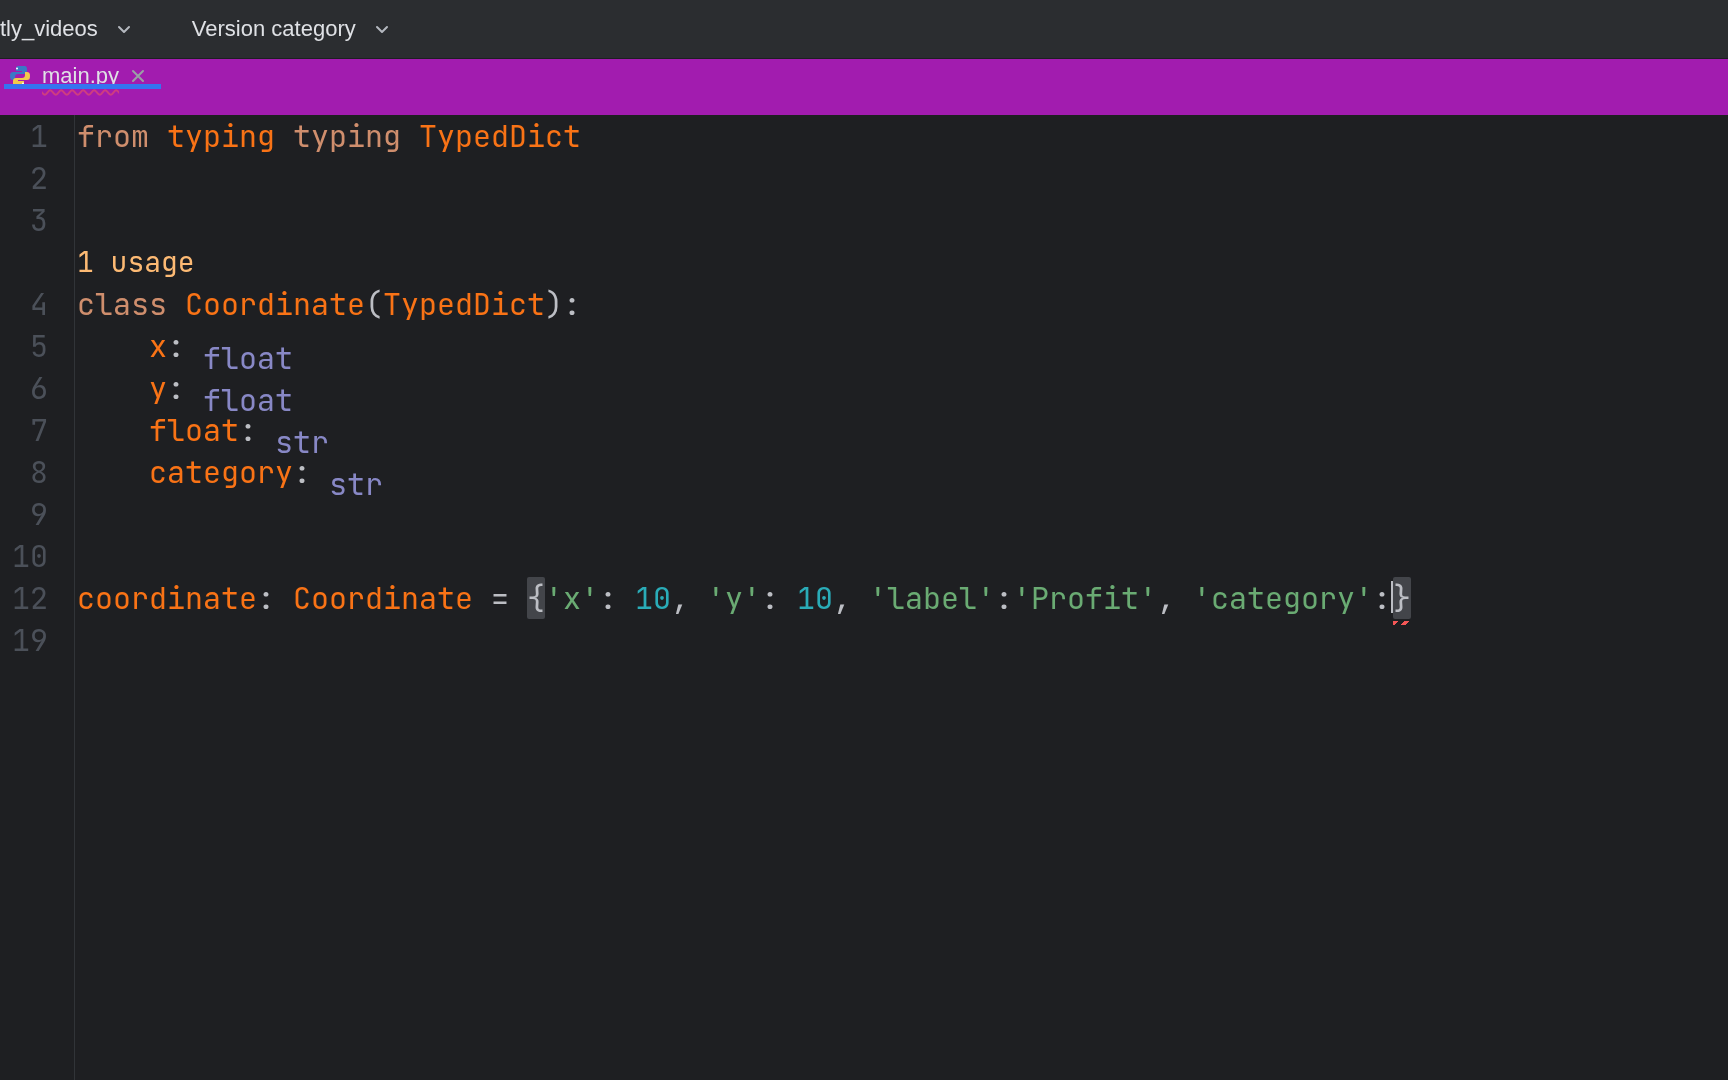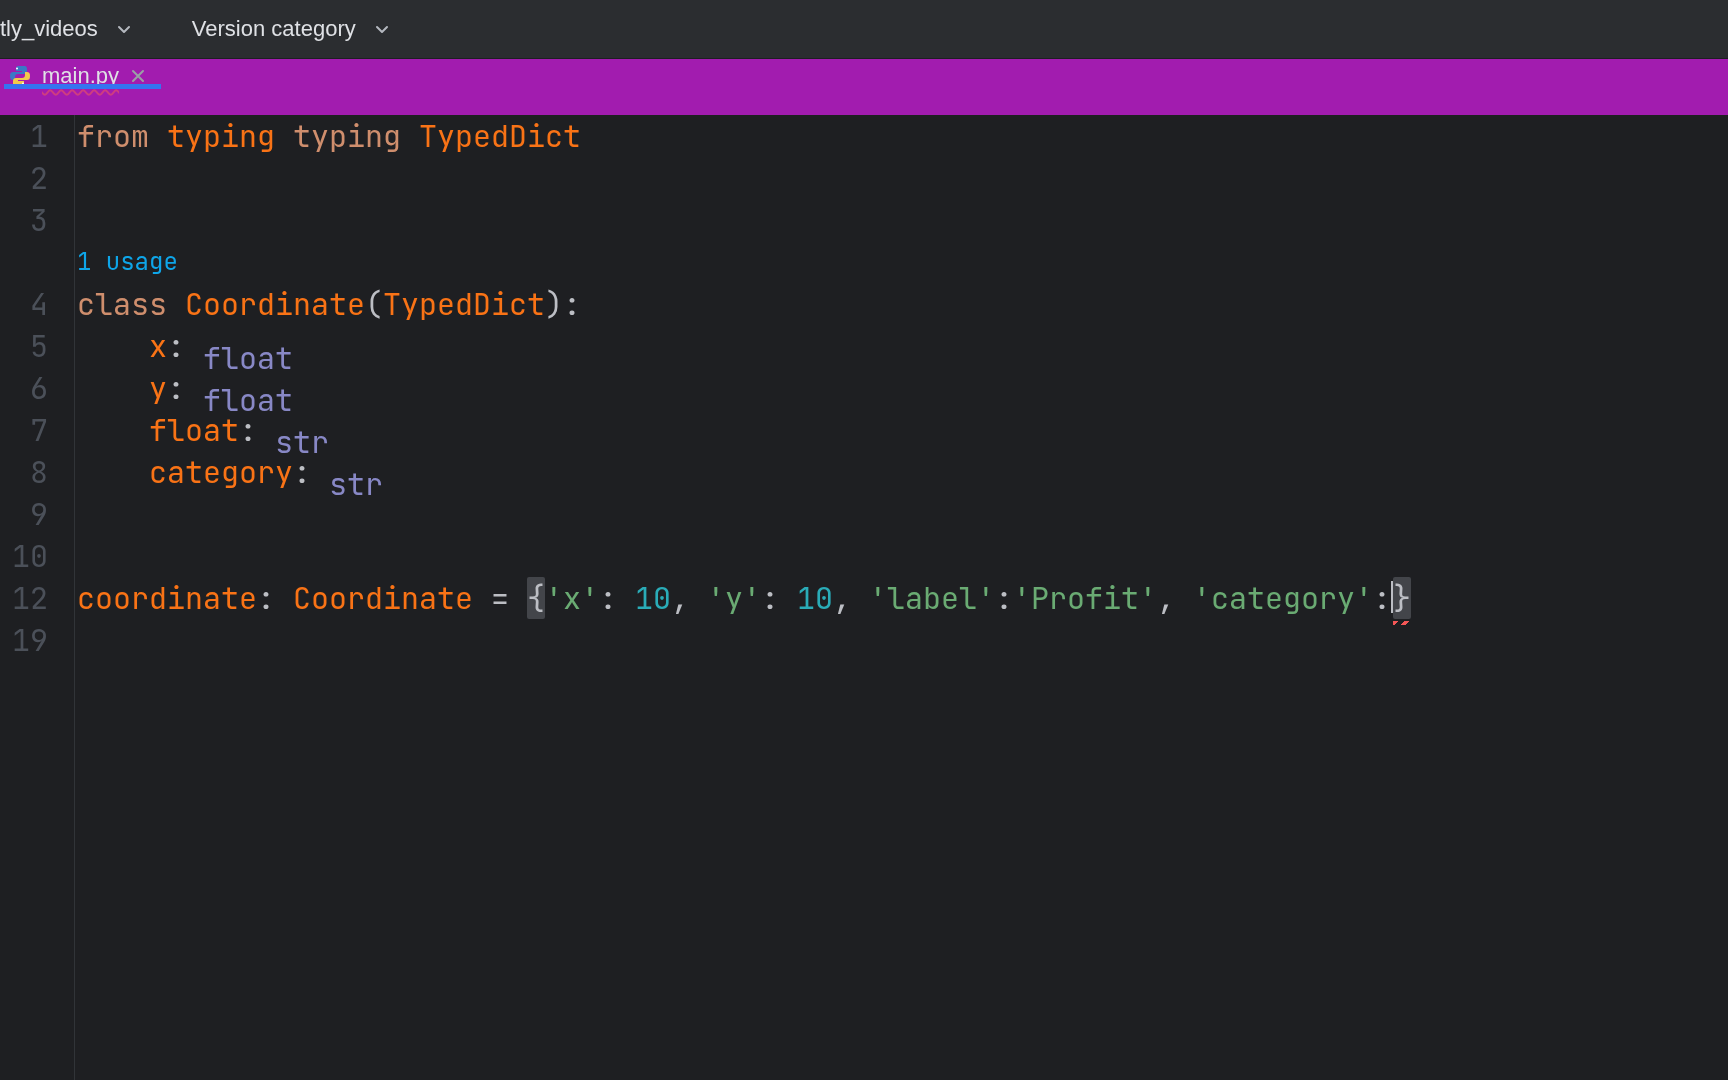--- a/index.html
+++ b/index.html
@@ -113,21 +113,21 @@
     z-index: -1;
   }
 
   
   .kw { color: #cf8e6d; }       
   .id { color: #f97316; }
   .builtin { color: #8888c6; margin-top: 24px; }
   .num { color: #2aacb8; }
   .str { color: #6aab73; }
   .punct { color: #bcbec4; }
-  .dim { color: #0ea5e9; font-size: 24px; }
+  .dim { color: #fdba74; font-size: 28px; }
 
   .brace-match {
     background: #43454a;
     border-radius: 2px;
   }
 
   .cursor {
     display: inline-block;
     width: 2px;
     height: 32px;

